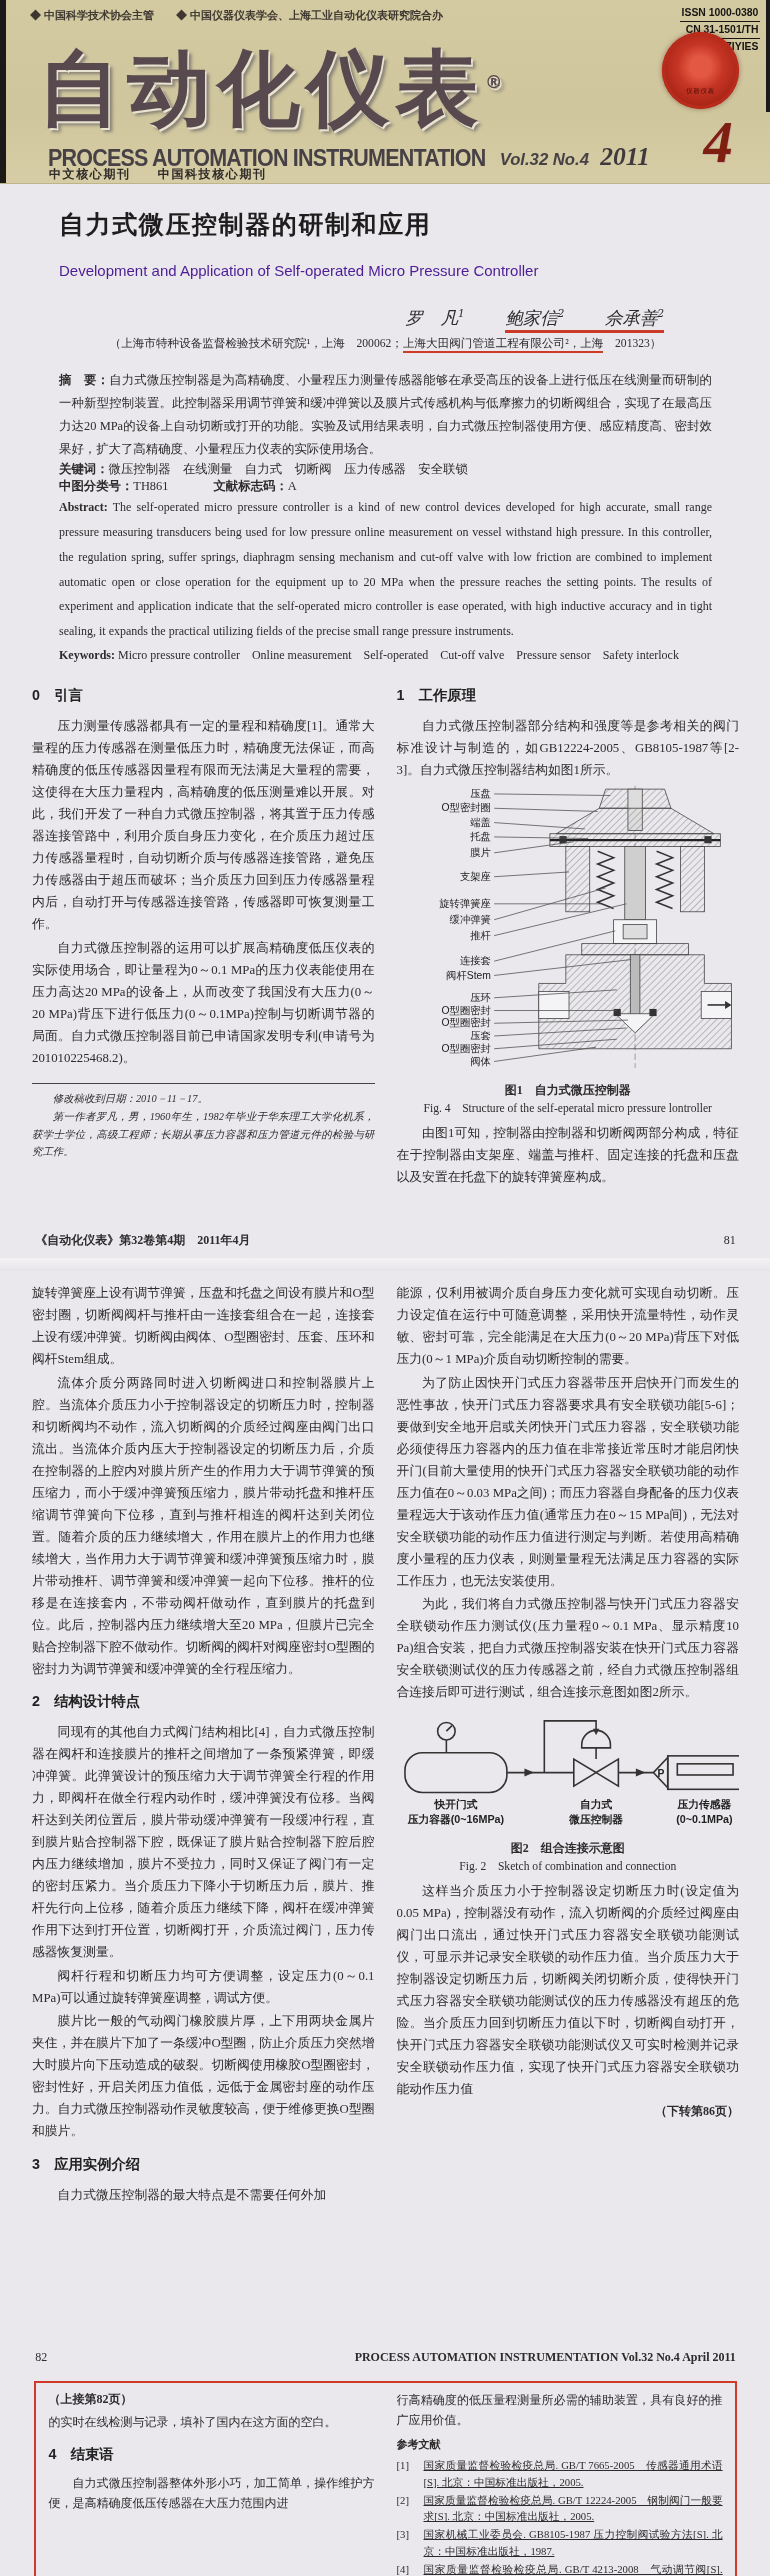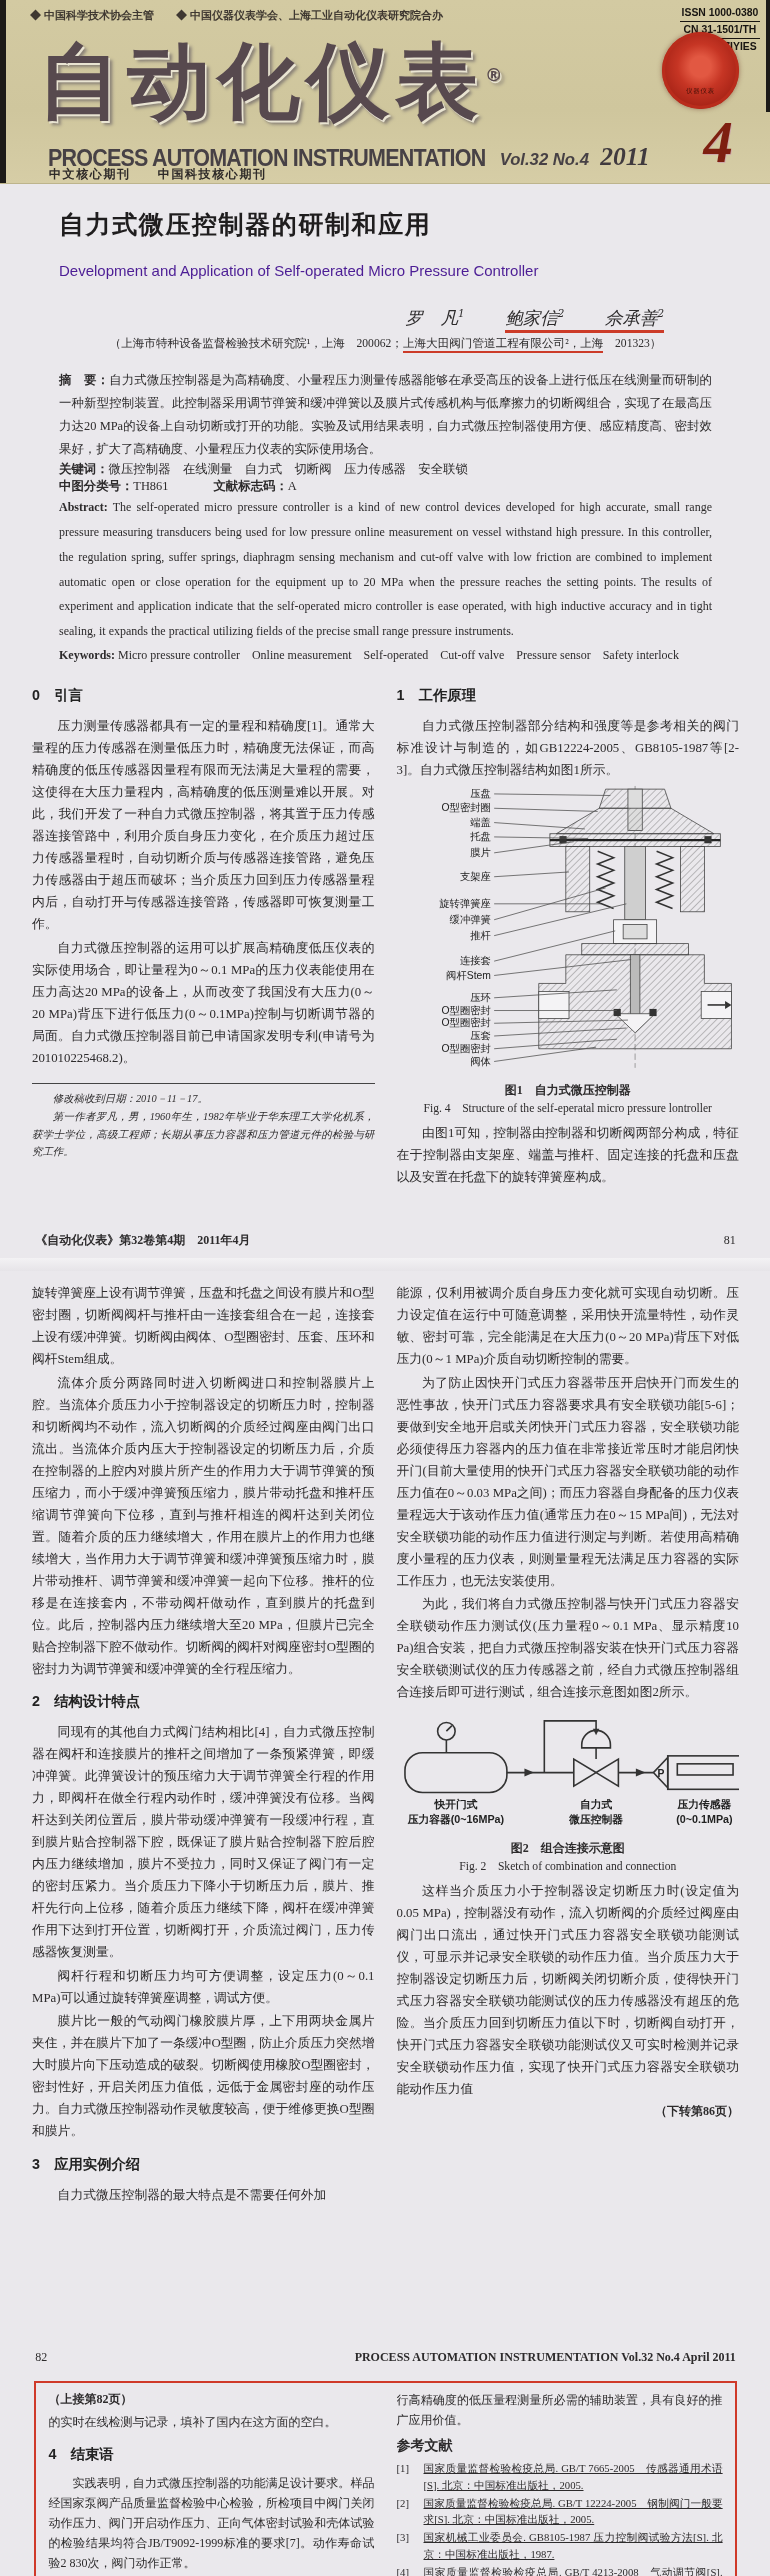--- a/index.html
+++ b/index.html
@@ -2,24 +2,24 @@
 <html style="font-size:12.8px"><head>
 <meta charset="utf-8">
 <style>
   html,body{margin:0;padding:0;background:#d8d5d9;}
   .sheet{width:771px;margin:0 auto;background:#eae8ec;font-family:"Liberation Serif","DejaVu Serif",serif;color:#2d2b2c;}
   
   .masthead{position:relative;height:183px;background:linear-gradient(180deg,#d3caa2,#cfc69d 60%,#d6cda6);overflow:hidden;border-bottom:0.8px solid #bdb48c;}
   .masthead:before{content:"";position:absolute;left:0;top:0;bottom:0;width:5.6px;background:#1c1a18;}
   .masthead:after{content:"";position:absolute;right:0;top:0;height:112px;width:4.8px;background:#1c1a18;}
   .mh-topline{position:absolute;left:30px;top:8px;font-family:"Liberation Sans",sans-serif;font-size:11px;font-weight:bold;color:#3f3831;}
-  .mh-issn{position:absolute;right:11px;top:4.8px;text-align:center;font-family:"Liberation Sans",sans-serif;font-weight:bold;font-size:10.4px;color:#171411;line-height:1.45;}
+  .mh-issn{position:absolute;right:11px;top:4.8px;text-align:right;font-family:"Liberation Sans",sans-serif;font-weight:bold;font-size:10.4px;color:#171411;line-height:1.45;}
   .mh-issn div{border-bottom:1.2px solid #171411;padding:0 1.6px 0.8px;}
   .mh-issn div:last-child{border-bottom:none;}
-  .mh-logo{position:absolute;left:38px;top:27px;font-size:83px;font-weight:bold;letter-spacing:6.4px;color:#57494e;text-shadow:1.6px 1.6px 0 #e9e4d2,4px 4px 3.2px #8a8277;font-family:"DejaVu Sans",sans-serif;}
+  .mh-logo{position:absolute;left:38px;top:34px;font-size:83px;font-weight:bold;letter-spacing:6.4px;color:#57494e;text-shadow:1.6px 1.6px 0 #e9e4d2,4px 4px 3.2px #8a8277;font-family:"DejaVu Sans",sans-serif;}
   .mh-reg{font-size:17.5px;vertical-align:super;letter-spacing:0;}
   .mh-seal{position:absolute;right:32px;top:32px;width:77px;height:77px;border-radius:50%;background:radial-gradient(circle at 50% 45%,#e25842 0 18%,#c63524 40%,#a82417 70%,#8f1d12 100%);box-shadow:inset 0 0 0 3.2px #b92c1c, 0 0 4.8px rgba(90,30,20,.5);}
   .mh-seal span{position:absolute;left:0;right:0;bottom:12.8px;text-align:center;font-size:6.4px;color:#3a0d06;letter-spacing:0.8px;}
   .mh-enband{position:absolute;left:48px;top:142px;white-space:nowrap;}
   .mh-en{font-family:"Liberation Sans",sans-serif;font-weight:bold;font-size:21.5px;letter-spacing:-0.8px;color:#474145;transform:scaleY(1.15);display:inline-block;}
   .mh-vol{font-family:"Liberation Sans",sans-serif;font-style:italic;font-weight:bold;font-size:16.7px;color:#474145;margin-left:11px;}
   .mh-year{font-family:"Liberation Serif",serif;font-style:italic;font-weight:bold;font-size:25.5px;color:#403a3e;margin-left:8px;}
   .mh-core{position:absolute;left:49px;top:166px;font-size:12px;font-weight:bold;color:#2e2a28;letter-spacing:1.6px;}
   .mh-issue{position:absolute;right:38px;top:113px;font-size:59px;font-style:italic;font-weight:bold;color:#7e1f10;font-family:"Liberation Serif",serif;line-height:1;text-shadow:0.8px 0.8px 0 #caa;}
   
@@ -52,21 +52,21 @@
   .kw-en{font-size:12px;line-height:1.9;margin-top:1.6px;}
   .blabel{font-weight:bold;}
   .footnote{border-top:1.2px solid #444;margin-top:14.3px;padding-top:6.4px;font-size:10.4px;line-height:1.7;font-style:italic;}
   .footnote p{margin:0;text-indent:2em;}
   .fig1-wrap{margin:3.2px 0 1.6px;}
   .turn-note{text-align:right;font-weight:bold;font-size:12px;margin-top:3.2px;}
   
   .p86box{border:2px solid #cf3a2a;margin:6.4px 1.6px 3.2px;padding:8px 12.8px 9.6px;}
   .cont-note{font-weight:bold;font-size:12px;margin:0 0 4.8px;}
   .p86 p.body{font-size:12px;line-height:1.66;}
-  .refhead{font-family:"Liberation Sans",sans-serif;font-weight:bold;font-size:14px;margin:6.4px 0 4.8px;}
+  .refhead{font-family:"Liberation Sans",sans-serif;font-weight:bold;font-size:11px;margin:6.4px 0 4.8px;}
   .ref{display:flex;font-size:10.7px;line-height:1.55;text-align:justify;margin-bottom:1.6px;}
   .ref-no{flex:0 0 27px;}
   .ref-text{flex:1;text-decoration:underline;}
 </style>
 </head>
 <body>
 
 <div class="sheet">
 
   <div class="masthead">
@@ -299,21 +299,20 @@
     </div>
   </div>
 
   <div class="pagebody p86">
     <div class="p86box">
       <div class="cols">
         <div class="col">
           <div class="cont-note">（上接第82页）</div>
           <p class="body" style="text-indent:0;">的实时在线检测与记录，填补了国内在这方面的空白。</p>
           <h3 class="sec">4　结束语</h3>
-          <p class="body">实践表明，自力式微压控制器的功能满足设计要求。样品经国家泵阀产品质量监督检验中心检验，所检项目中阀门关闭动作压力、阀门开启动作压力、正向气体密封试验和壳体试验的检验结果均符合JB/T9092-1999标准的要求[7]。动作寿命试验2 830次，阀门动作正常。</p>
           <p class="body">自力式微压控制器整体外形小巧，加工简单，操作维护方便，是高精确度低压传感器在大压力范围内进</p>
         </div>
         <div class="col">
           <p class="body" style="text-indent:0;">行高精确度的低压量程测量所必需的辅助装置，具有良好的推广应用价值。</p>
           <div class="refhead">参考文献</div>
           <div>
               <div class="ref">
               <span class="ref-no">[1]</span>
               <span class="ref-text">国家质量监督检验检疫总局. GB/T 7665-2005　传感器通用术语[S]. 北京：中国标准出版社，2005.</span>
             </div>

